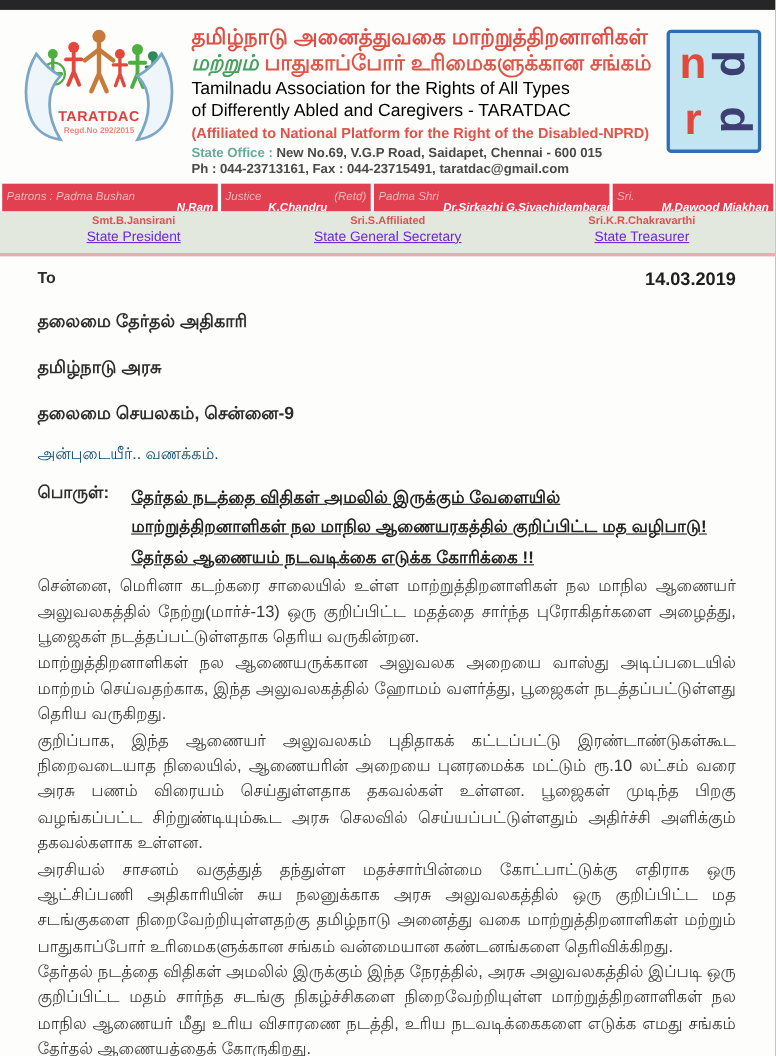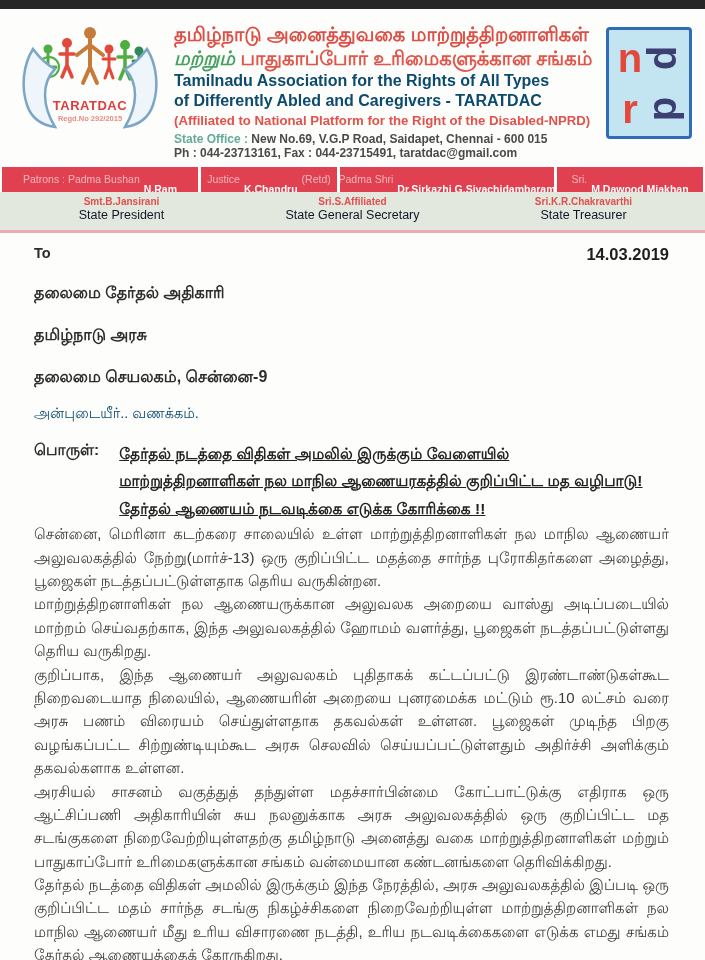--- a/index.html
+++ b/index.html
@@ -16,51 +16,51 @@
   header{ display:flex; padding:12px 8px 2px 14px; gap:8px; align-items:flex-start; }
   .logo-left{ width:152px; position:relative; text-align:center; flex:none; }
   .logo-left svg{ display:block; margin:0 auto; }
   .logo-acronym{ position:absolute; left:0; right:0; bottom:26px; color:#e03c3c; font-weight:bold; font-size:13px; letter-spacing:.5px; }
   .logo-regno{ position:absolute; left:0; right:0; bottom:16px; color:#e88a82; font-weight:bold; font-size:7.5px; }
 
   .head-center{ flex:1; padding-top:2px; line-height:1.22; }
   .tam1{ color:#dd4f45; font-weight:bold; font-size:19.5px; white-space:nowrap; }
   .tam2{ color:#e0564a; font-weight:bold; font-size:19.5px; white-space:nowrap; }
   .tam2 .lead{ color:#45a15f; font-style:italic; }
-  .eng{ color:#0c4a6e; font-weight:bold; font-size:16px; line-height:1.25; }
+  .eng{ color:#000000; font-weight:normal; font-size:16px; line-height:1.25; }
   .affil{ color:#e2524b; font-weight:bold; font-size:13.2px; margin-top:2px; white-space:nowrap; }
   .office{ font-size:12px; font-weight:bold; color:#4a4a4a; margin-top:3px; }
   .office .office-label{ color:#66ab97; }
   .contact{ font-size:12px; font-weight:bold; color:#4a4a4a; }
 
   .logo-right{ flex:none; width:96px; display:flex; justify-content:center; padding-top:6px; }
   .nprd-box{
     width:86px; height:112px; background:#c3e4f1; border:3px solid #2f6db5; border-radius:4px;
     display:grid; grid-template-columns:1fr 1fr; align-items:center; justify-items:center;
     font-weight:bold; font-size:40px; line-height:.9; padding:2px;
   }
   .nprd-box span{ display:block; }
   .np-red{ color:#e2493c; }
   .np-blue{ color:#3c3f72; }
   .rot{ transform:rotate(90deg); }
 
   
   .patrons{ display:flex; gap:3px; margin-top:4px; height:25px; padding:0 2px; }
   .patron-seg{
     background:#e04050; color:#f5b6bc; font-size:10.5px; display:flex; align-items:center;
-    justify-content:center; gap:4px; white-space:nowrap; overflow:hidden; padding:0 4px;
+    justify-content:space-between; gap:4px; white-space:nowrap; overflow:hidden; padding:0 4px;font-style:italic;
   }
   .patron-seg .pname{ color:#ffffff; font-weight:bold;margin-top:20px; }
   .seg1{ flex:0 0 196px; } .seg2{ flex:0 0 136px; } .seg3{ flex:1; } .seg4{ flex:0 0 146px; }
 
   
   .officers{ background:#e2e8dd; display:flex; padding:4px 6px 7px; border-bottom:3px solid #ecaab1; }
   .officer{ flex:1; text-align:center; line-height:1.2; }
   .officer .oname{ color:#e0504e; font-weight:bold; font-size:10px; }
-  .officer .otitle{ color:#0f172a; font-size:12.5px; }
+  .officer .otitle{ color:#6d28d9; font-size:12.5px;text-decoration:underline; }
 
   
   main{ padding:12px 36px 0 34px; }
   .to-date{ display:flex; justify-content:space-between; align-items:flex-start; }
   .to-label{ font-weight:bold; font-size:14.5px; color:#2c2c2c; }
   .date{ font-weight:bold; font-size:16.5px; color:#1e1e1e; }
   .recipient div{ font-weight:bold; font-size:16px; color:#2d2d2d; line-height:1.62;margin-top:16px; }
   .salutation{ margin-top:15px; font-size:14.5px; color:#0c4a6e; font-weight:normal; }
 
   .subject{ display:flex; margin-top:17px; gap:20px; }

